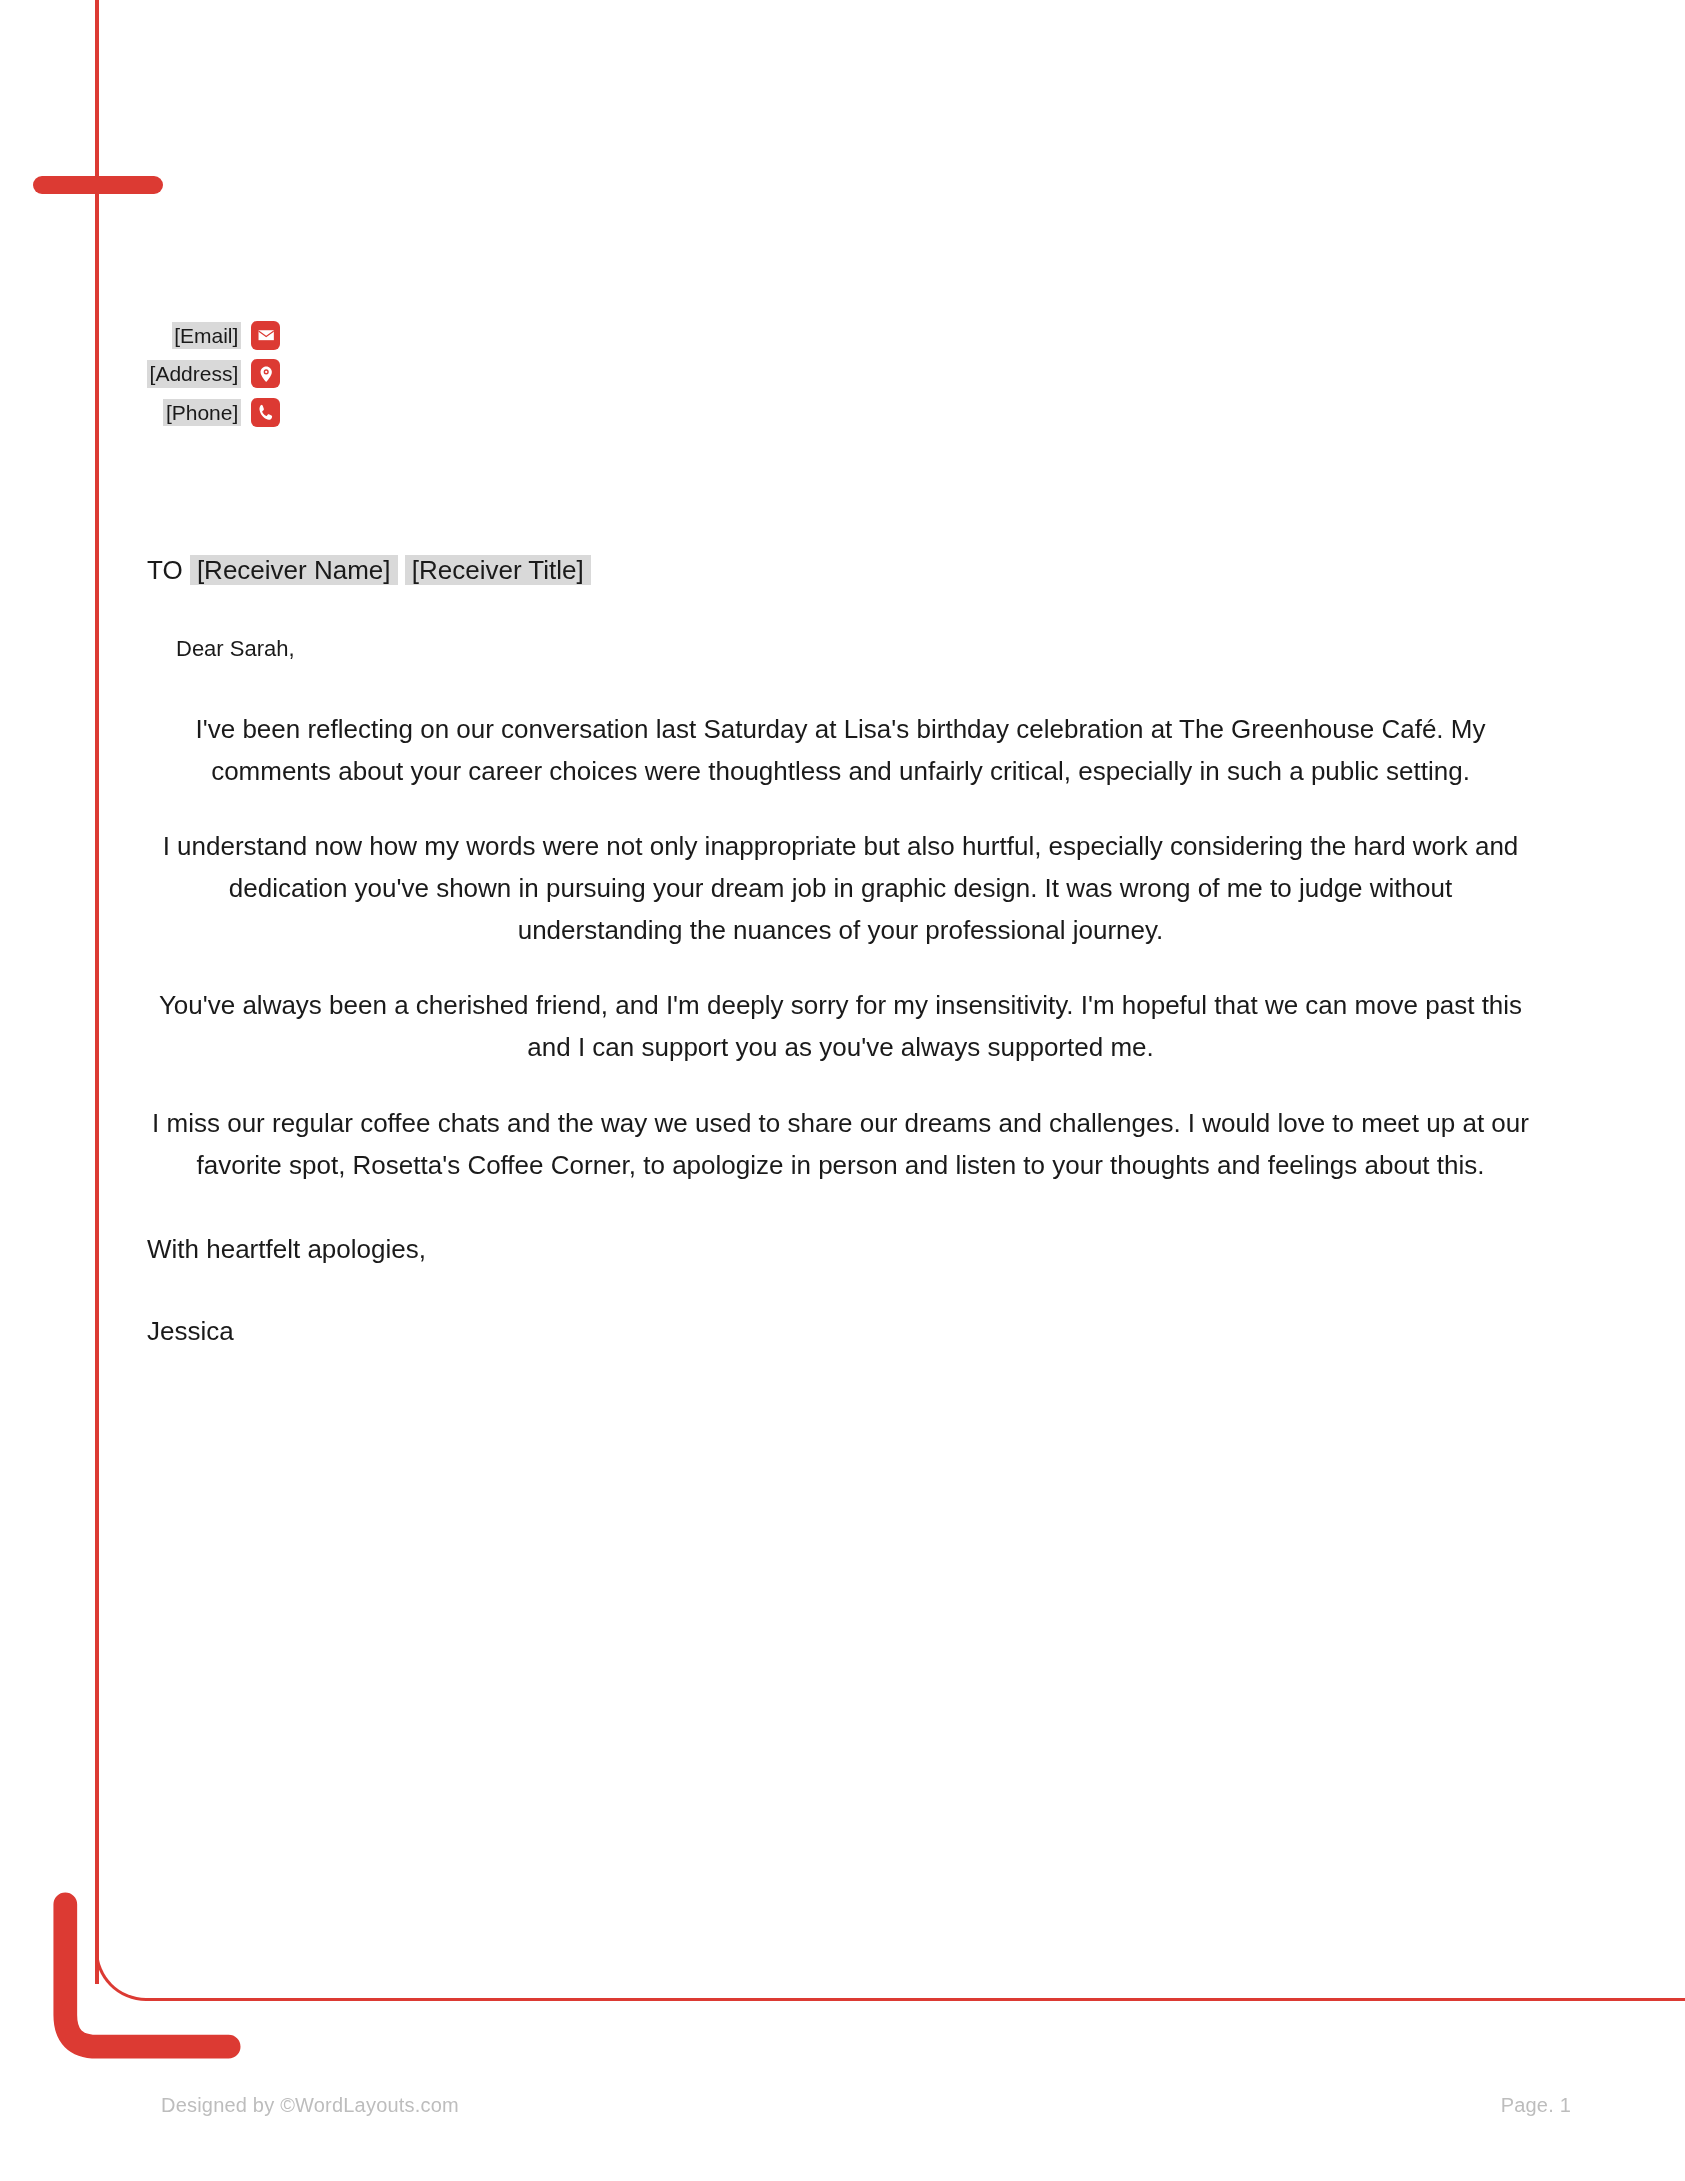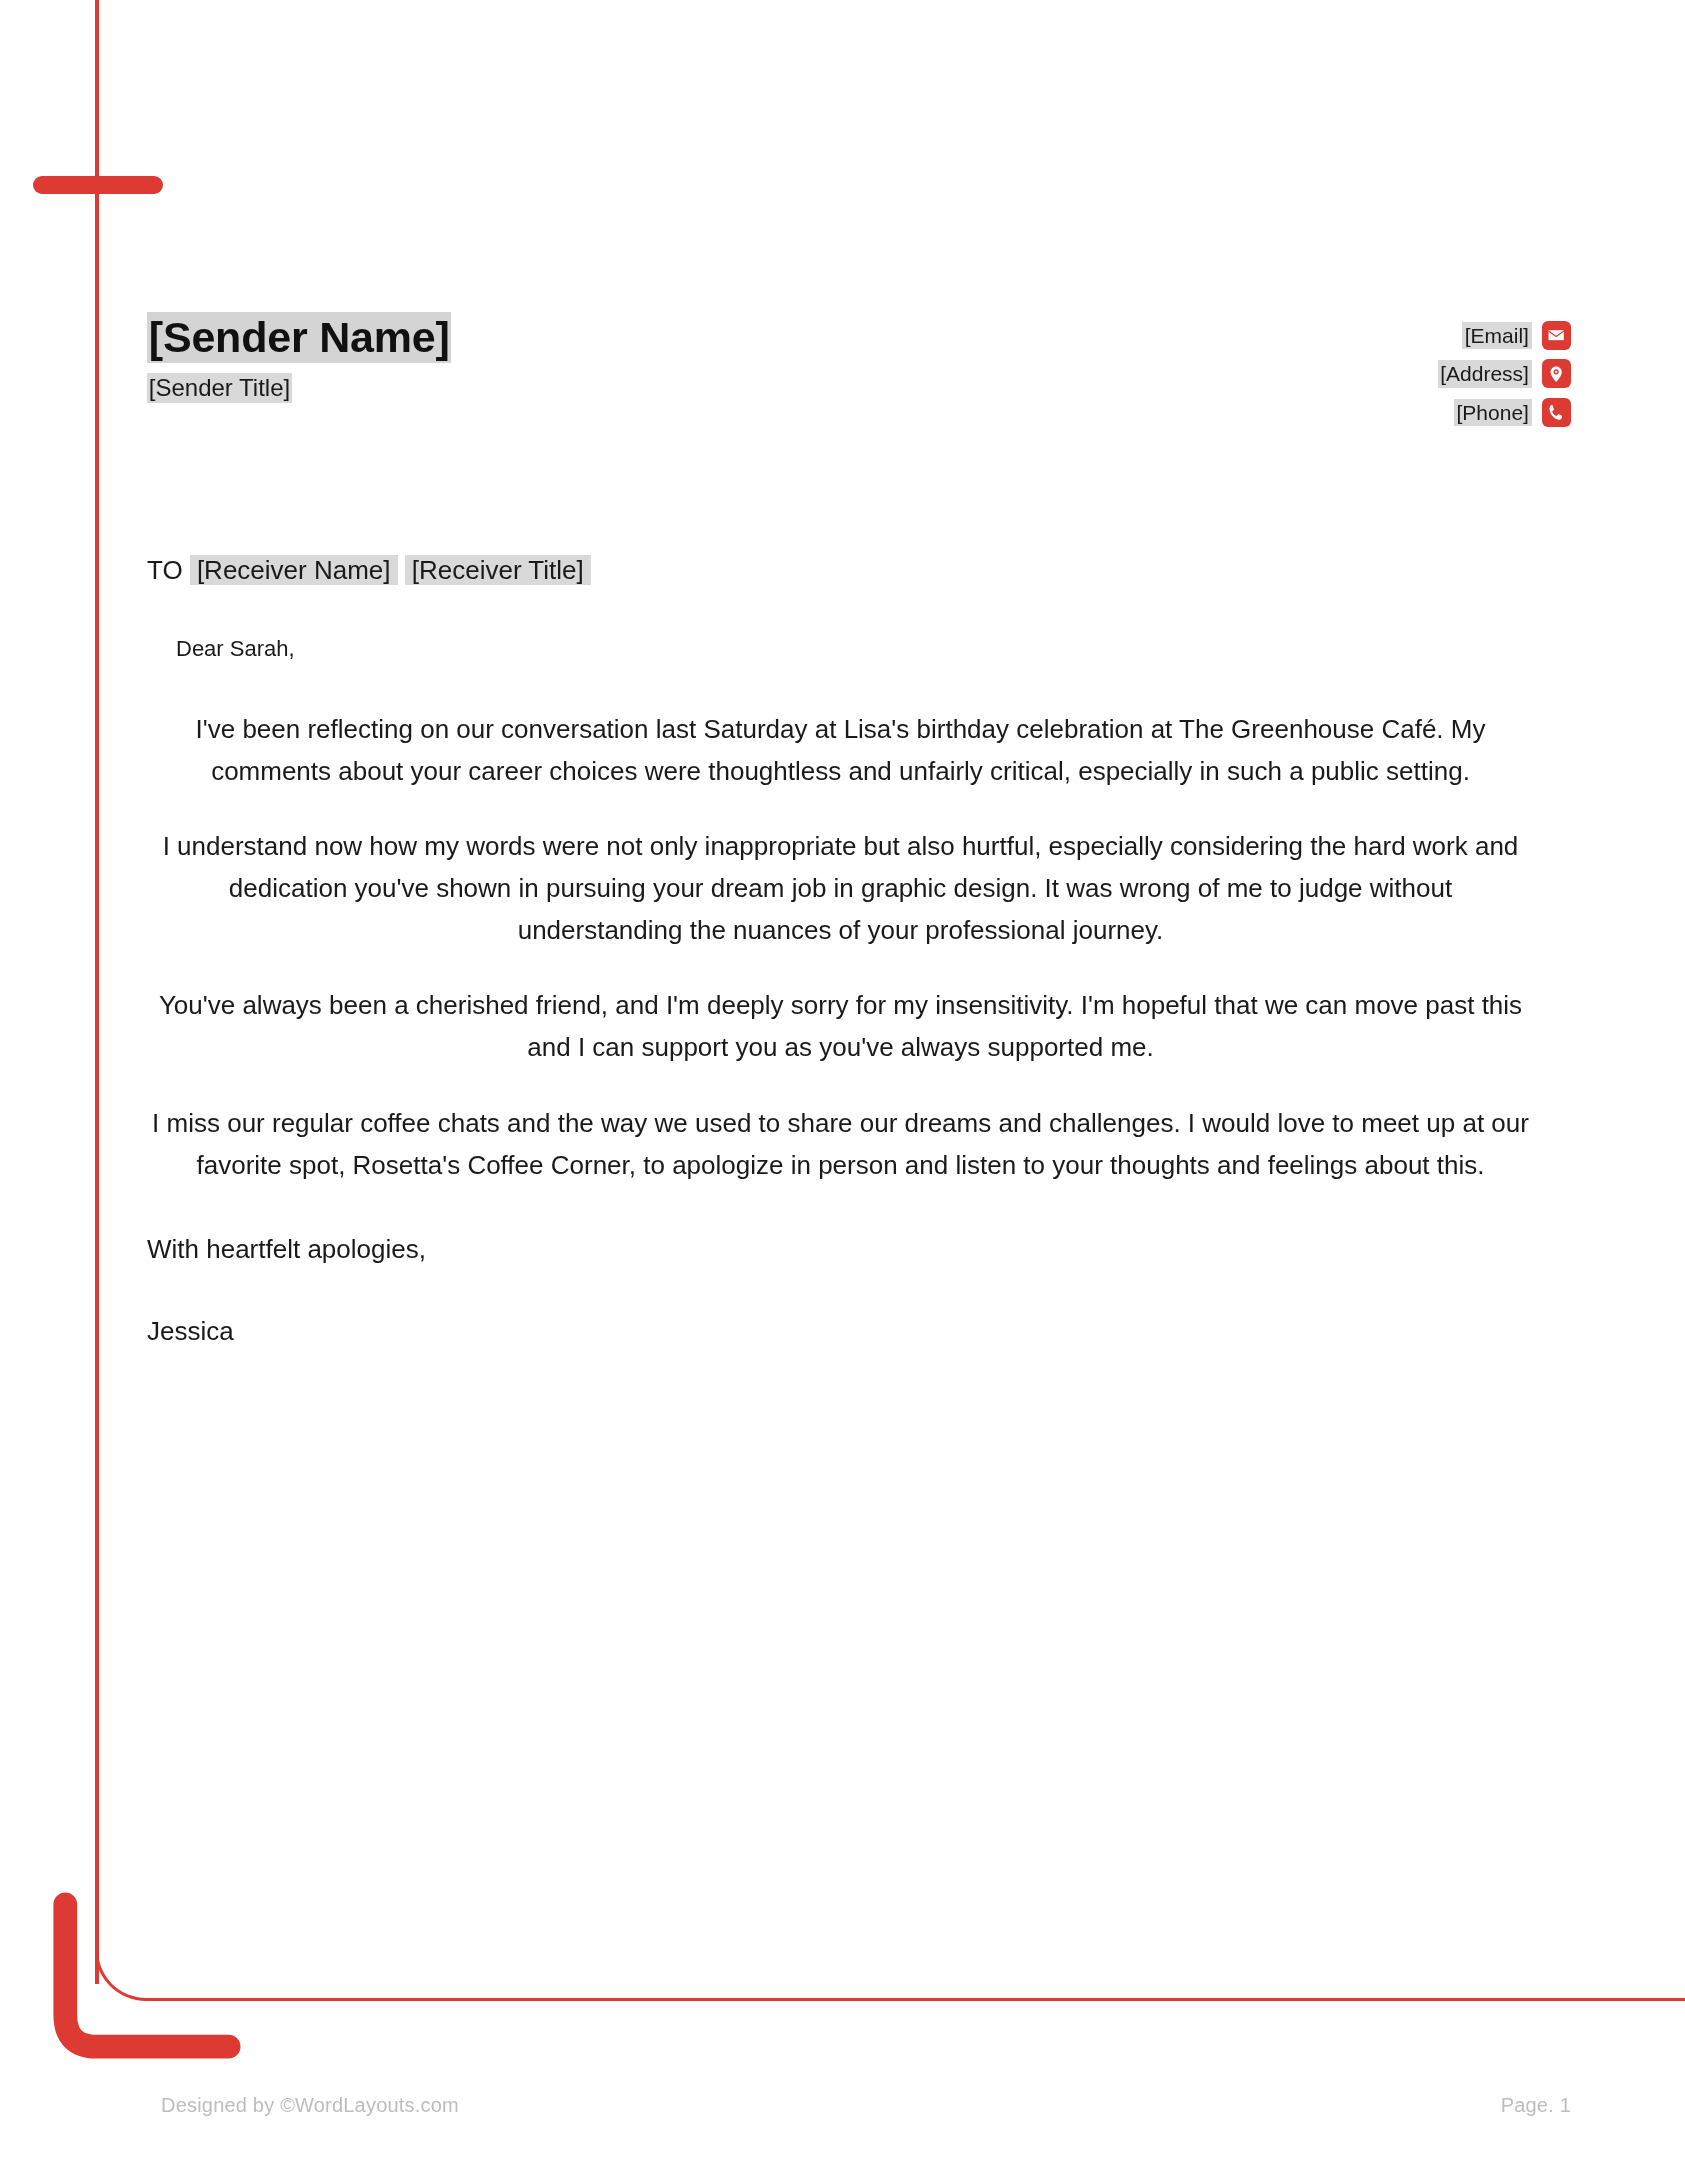--- a/index.html
+++ b/index.html
@@ -220,24 +220,20 @@
   <div class="deco-corner-thin"></div>
   <div class="deco-topbar"></div>
   <div class="deco-corner-thick">
     <svg viewBox="0 0 230 190" preserveAspectRatio="none" aria-hidden="true">
       <path d="M 14 14 L 14 140 Q 14 176 50 176 L 200 176" fill="none" stroke="#DC3A33" stroke-width="27" stroke-linecap="round" stroke-linejoin="round"></path>
     </svg>
   </div>
 
   <div class="header">
 
-    <div class="sender-block">
-      <div class="sender-name">[Sender Name]</div>
-      <div class="sender-title">[Sender Title]</div>
-    </div>
 
     <div class="contact-block">
 
       <div class="contact-row">
         <span class="contact-label">[Email]</span>
         <span class="contact-icon">
           <svg viewBox="0 0 24 24" aria-hidden="true">
             <path d="M2 5.5h20v13H2z" fill="#ffffff"></path>
             <path d="M2 5.5l10 7.2 10-7.2v1.9l-10 7.2-10-7.2z" fill="#DC3A33"></path>
           </svg>

